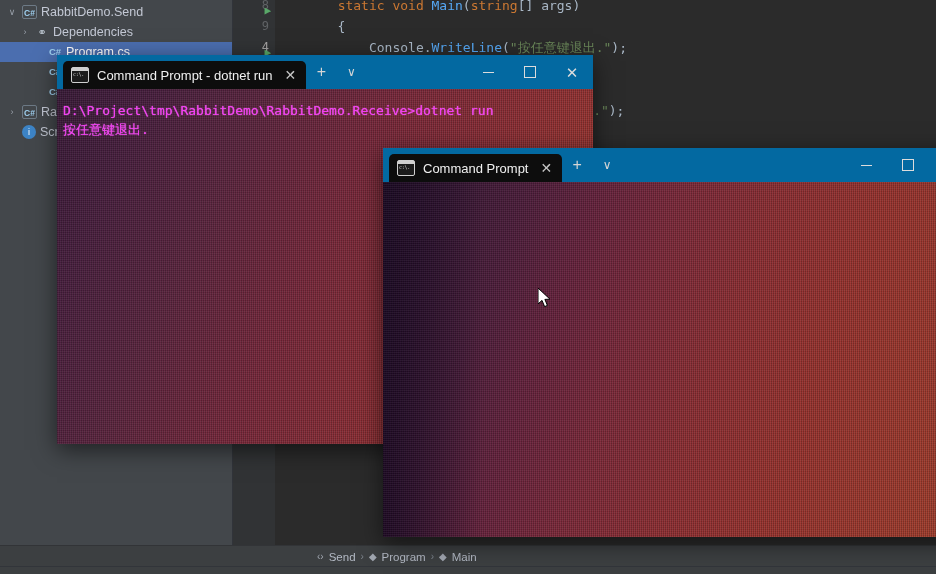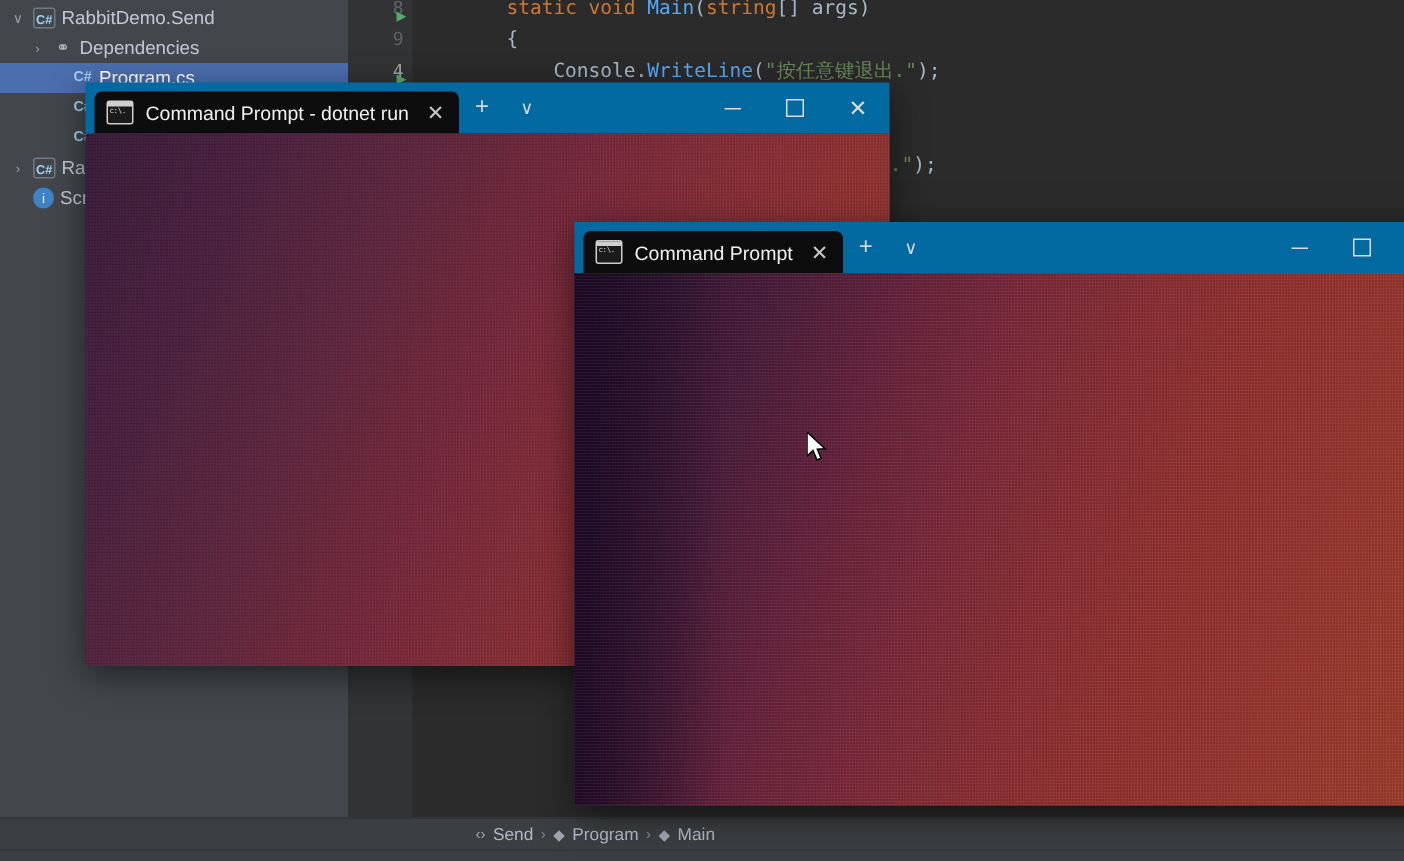--- a/index.html
+++ b/index.html
@@ -258,20 +258,21 @@
       <div class="wbtn">
           <i class="max"></i>
         </div>
       <div class="wbtn">
           <span class="cls">✕</span>
         </div>
     </div>
   </div>
   <div class="term-body">
     <div class="term-noise"></div>
+    <div class="term-text" id="term1text"><div>D:\Project\tmp\RabbitDemo\RabbitDemo.Receive&gt;dotnet run</div><div>按任意键退出.</div></div>
   </div>
 </div>
 
 <div class="term" id="term2">
   <div class="term-titlebar">
     <div class="term-tab">
       <span class="cmd-glyph"></span>
       <span>Command Prompt</span>
       <span class="tabclose">✕</span>
     </div>

